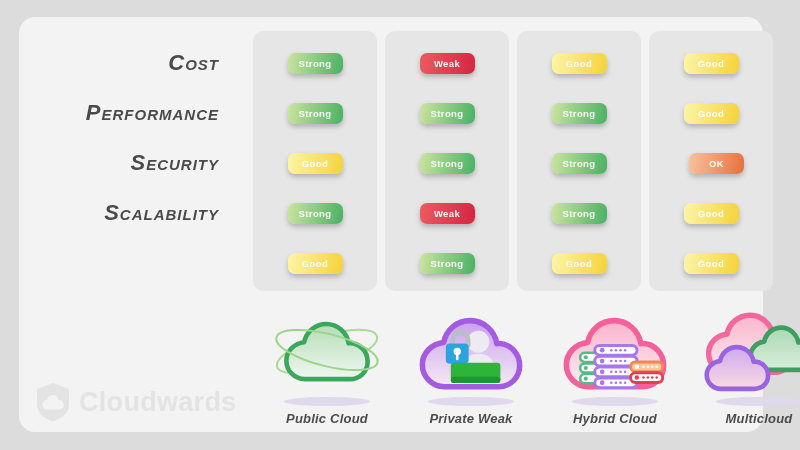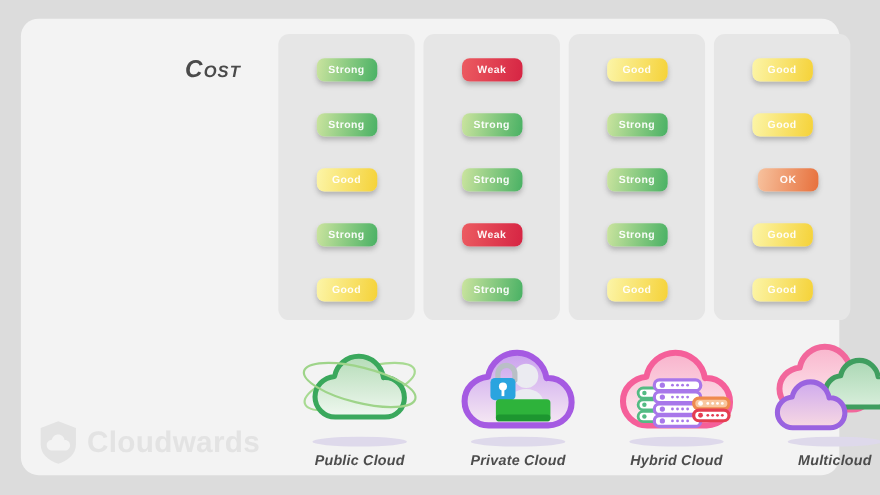--- a/index.html
+++ b/index.html
@@ -80,20 +80,23 @@
 <div class="stage">
   <div class="card">
 
     <div class="matrix">
       <div class="panel pc1"></div>
       <div class="panel pc2"></div>
       <div class="panel pc3"></div>
       <div class="panel pc4"></div>
 
       <div class="attr row1">Cost</div>
+      <div class="attr row2">Performance</div>
+      <div class="attr row3">Security</div>
+      <div class="attr row4">Scalability</div>
 
       <div class="cell row1 col1">
           <span class="badge r-strong">Strong</span>
         </div>
       <div class="cell row1 col2">
           <span class="badge r-weak">Weak</span>
         </div>
       <div class="cell row1 col3">
           <span class="badge r-good">Good</span>
         </div>
@@ -172,21 +175,21 @@
           <circle cx="30.5" cy="15.5" r="6" fill="#ebebf1"></circle>
           <path d="M21.5 31c0-6 4-9 9-9s9 3 9 9v2h-18z" fill="#ebebf1"></path>
           <path d="M16.5 17.5v-3a4.2 4.2 0 0 1 8.4 0v3" fill="none" stroke="#b9bfc6" stroke-width="2.6" stroke-linecap="round"></path>
           <rect x="12.8" y="16.5" width="12.4" height="11" rx="2.2" fill="#2aa4df"></rect>
           <circle cx="19" cy="20.8" r="2" fill="#ffffff"></circle>
           <rect x="18.3" y="21.5" width="1.4" height="4" fill="#ffffff"></rect>
           <rect x="15.5" y="27" width="27" height="11" rx="1.8" fill="#2eb33b"></rect>
           <rect x="15.5" y="34.6" width="27" height="3.4" rx="1.7" fill="#1d9630"></rect>
         </svg>
         <div class="fig-shadow"></div>
-        <div class="fig-label">Private Cloud</div>
+        <div class="fig-label">Private Weak</div>
       </div>
 
       <div class="figure fc3">
         <svg width="112" height="92" viewBox="-4 -5 61 50">
           <use href="#cloudShape" fill="url(#gHyb)" stroke="#f55f9a" stroke-width="3" stroke-linejoin="round"></use>
           <g stroke="#53bb83" stroke-width="1.4" fill="#ffffff">
             <rect x="7.5" y="21.5" width="14.5" height="5" rx="2.5"></rect>
             <rect x="7.5" y="27.3" width="14.5" height="5" rx="2.5"></rect>
             <rect x="7.5" y="33.1" width="14.5" height="5" rx="2.5"></rect>
           </g>

